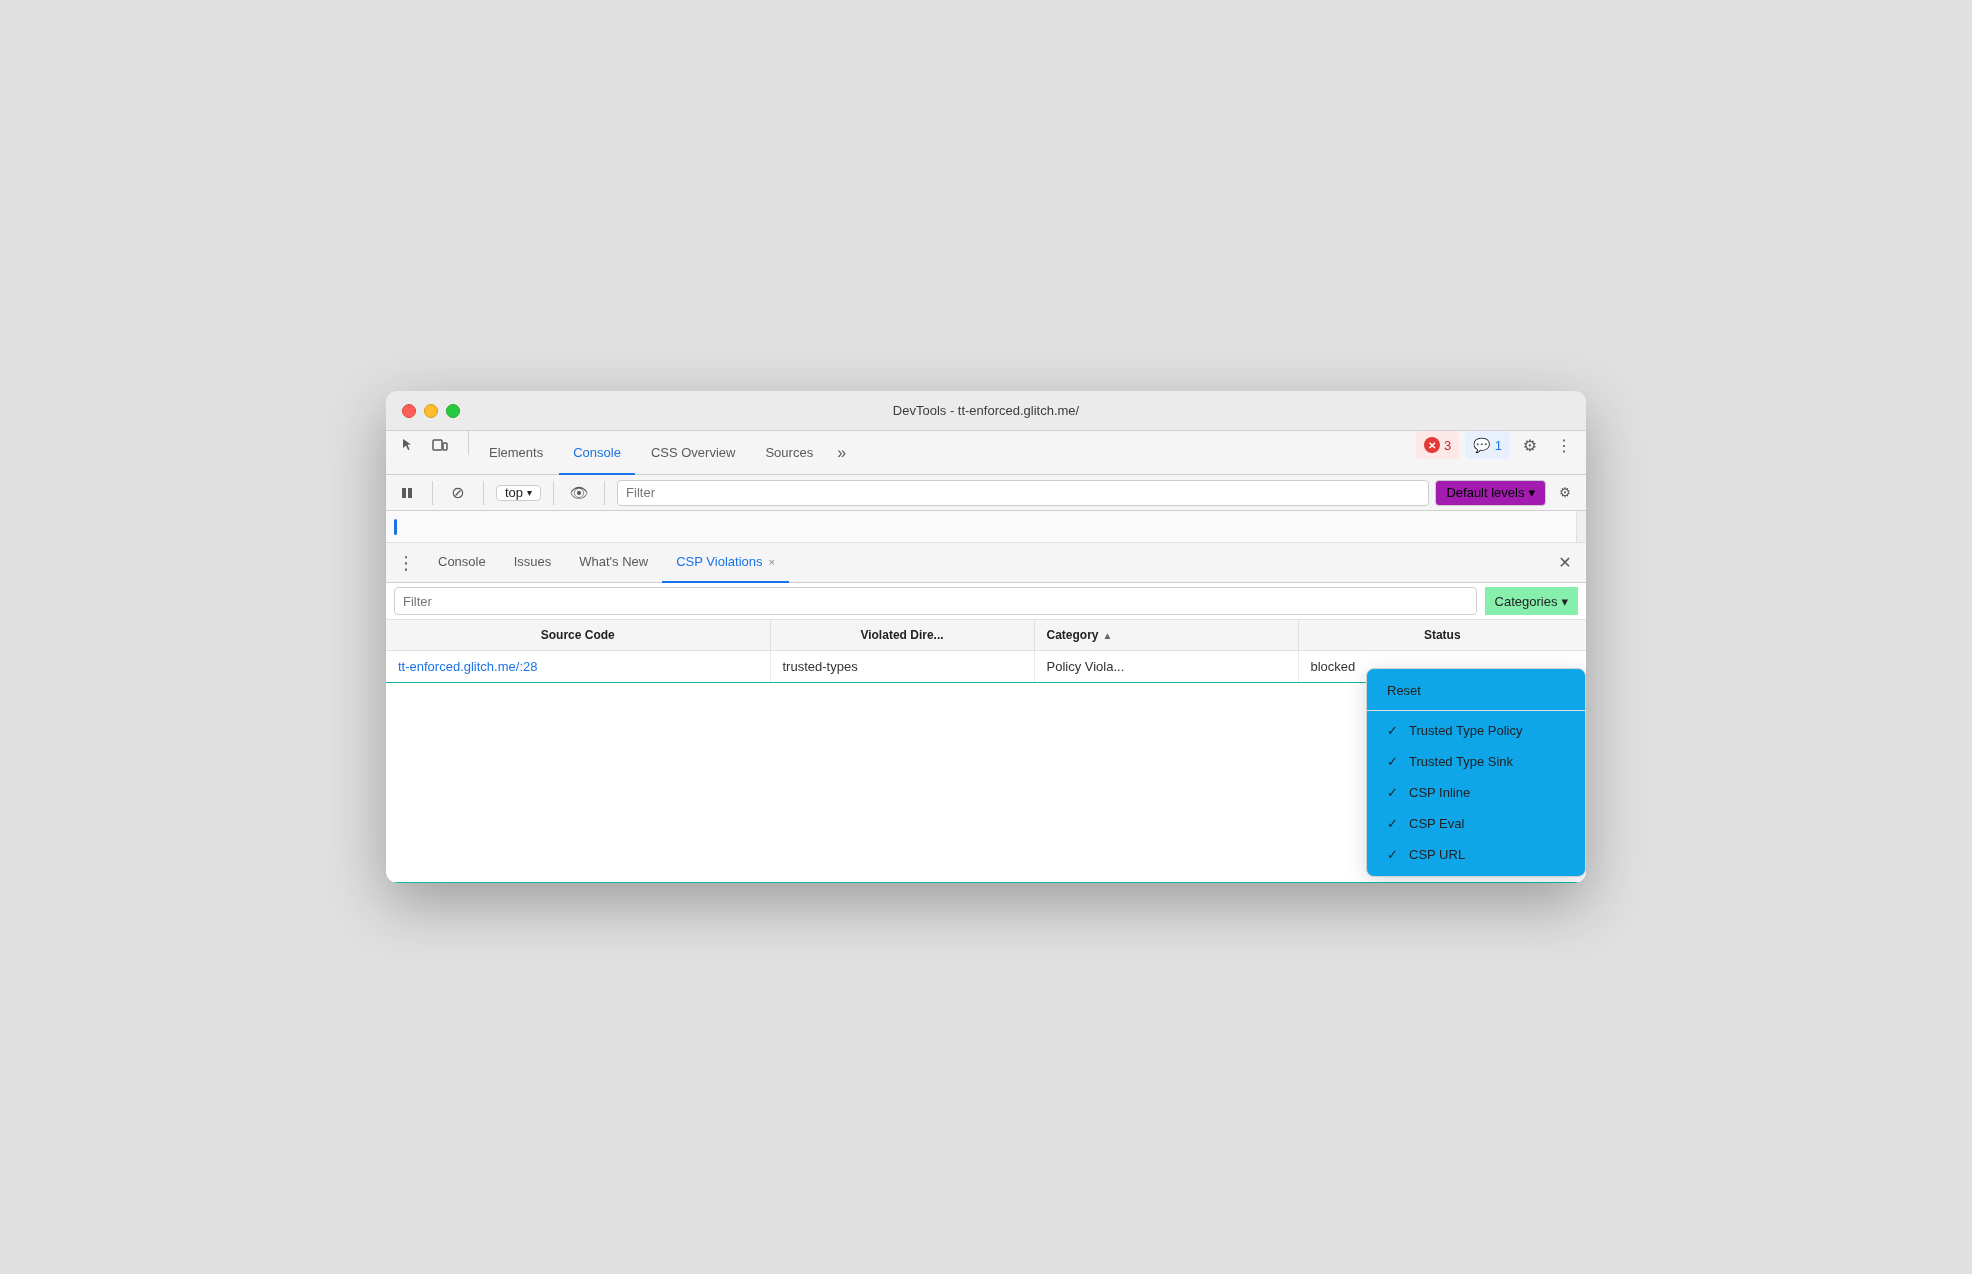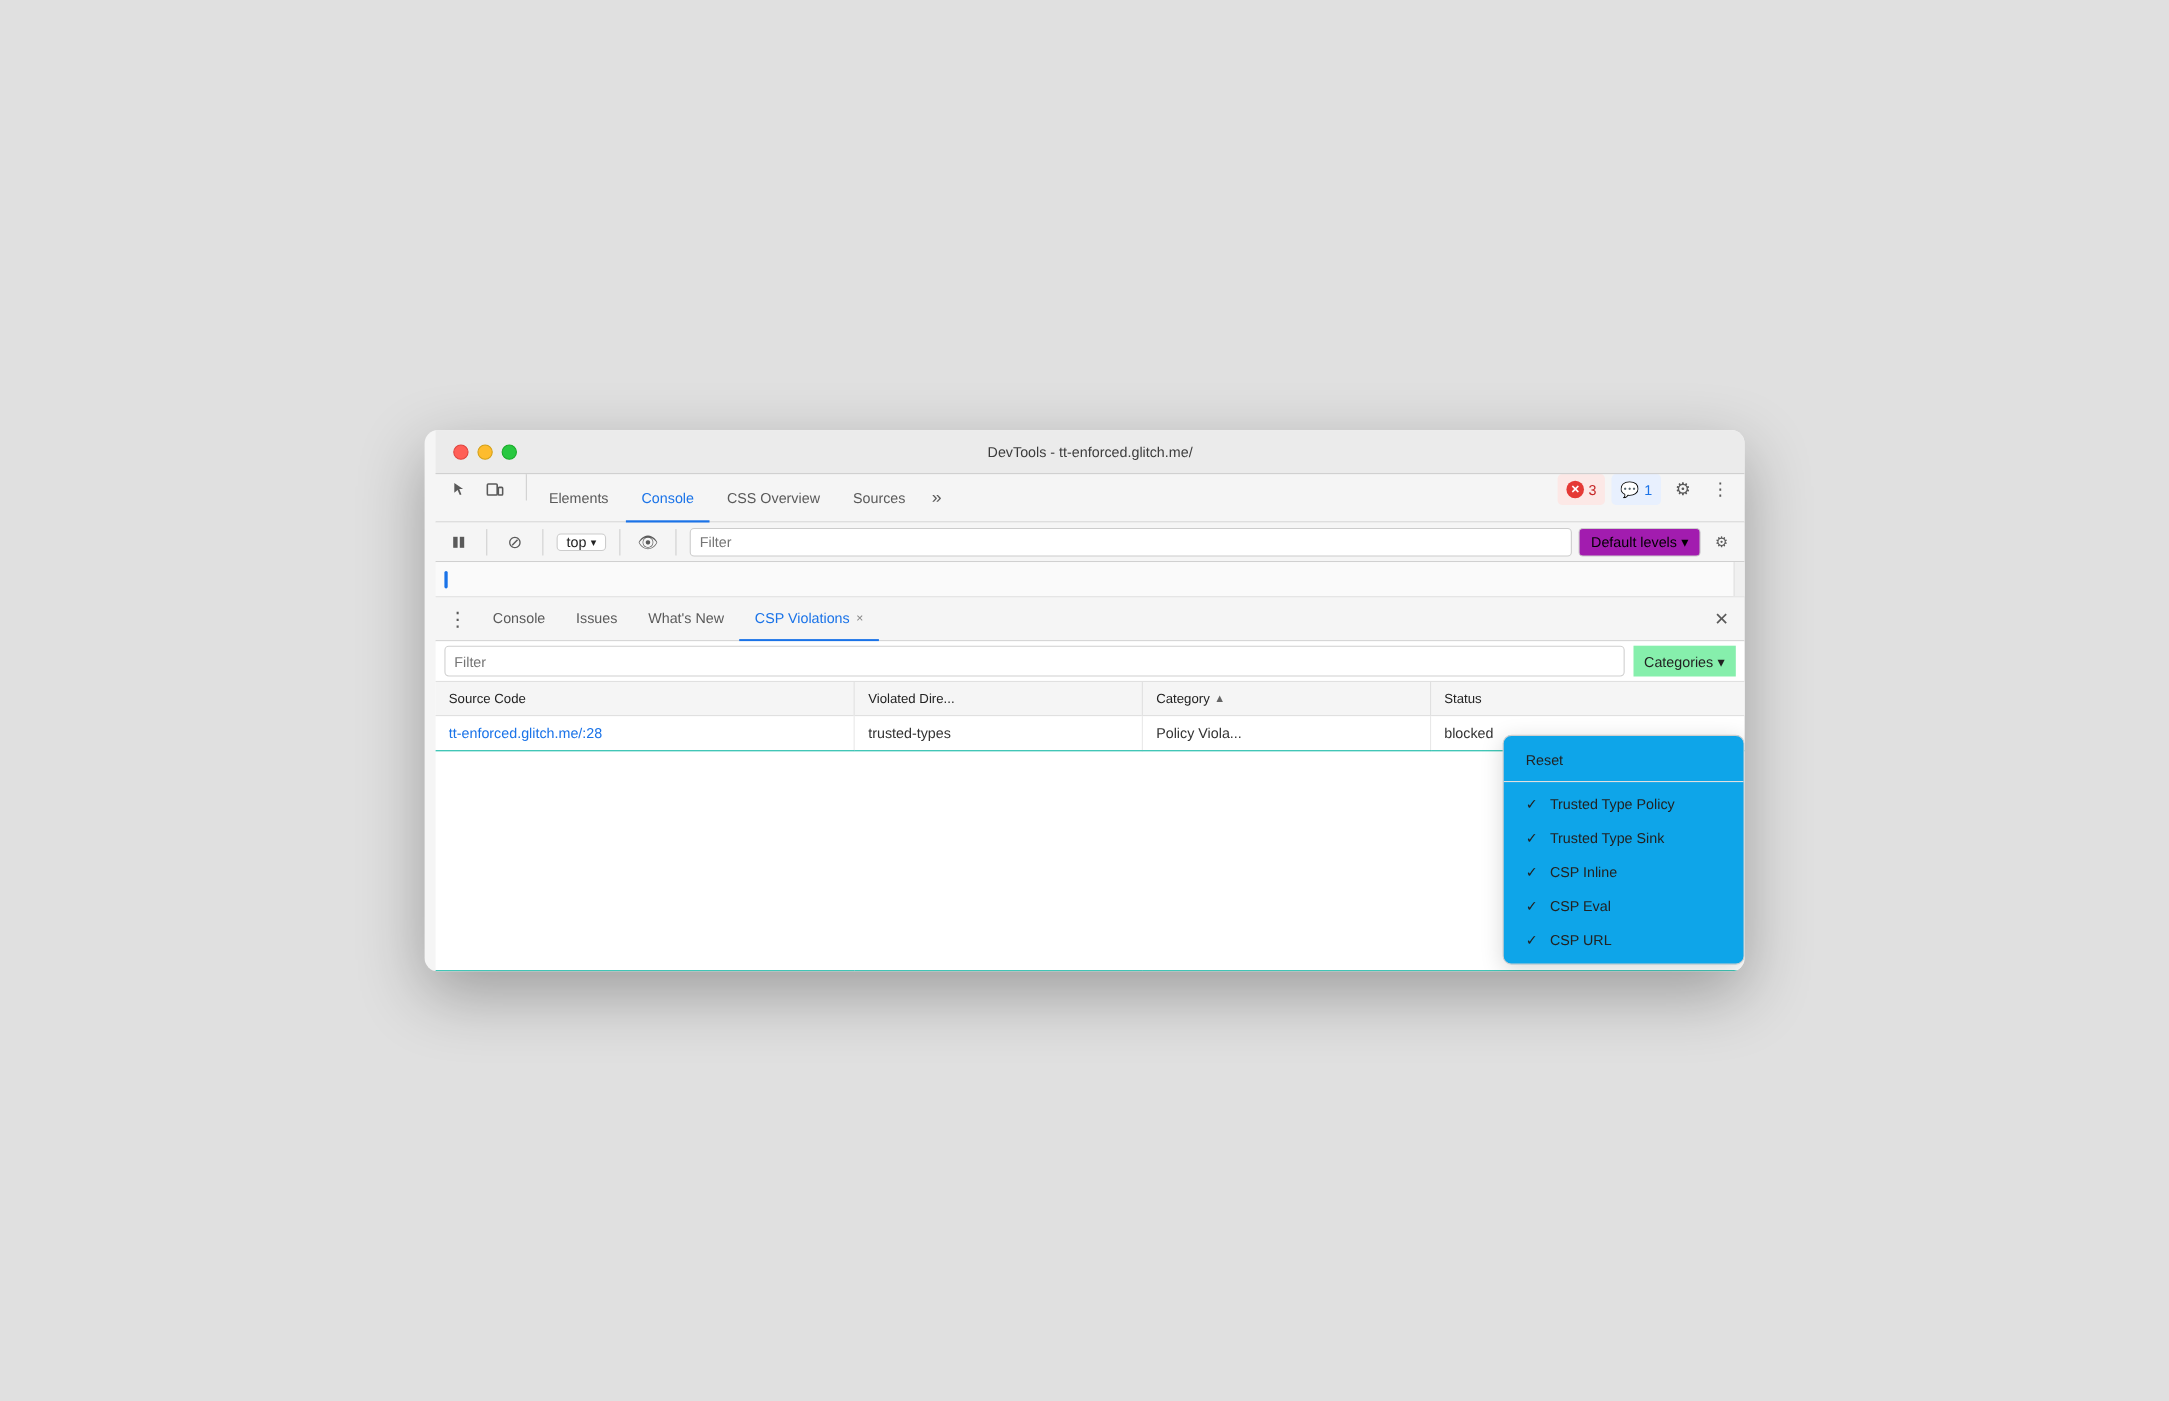--- a/index.html
+++ b/index.html
@@ -12,21 +12,20 @@
       min-height: 100vh;
       font-family: -apple-system, BlinkMacSystemFont, 'Segoe UI', sans-serif;
     }
 
     .window {
       width: 1200px;
       background: #f5f5f5;
       border-radius: 12px;
       box-shadow: 0 20px 60px rgba(0,0,0,0.3);
       overflow: hidden;
-      padding-left: 10px;
     }
 
     
     .title-bar {
       background: #ebebeb;
       border-bottom: 1px solid #d0d0d0;
       padding: 12px 16px;
       display: flex;
       align-items: center;
       justify-content: center;
@@ -326,24 +325,24 @@
       width: 100%;
       border-collapse: collapse;
     }
 
     .data-table thead tr {
       background: #f5f5f5;
       border-bottom: 1px solid #e0e0e0;
     }
 
     .data-table th {
-      text-align: left;
+      text-align: center;
       padding: 8px 12px;
       font-size: 12px;
-      font-weight: 400;
+      font-weight: 700;
       color: #222;
       border-right: 1px solid #e0e0e0;
     }
 
     .data-table th:last-child { border-right: none; }
 
     .th-sort {
       display: flex;
       align-items: center;
       gap: 4px;

